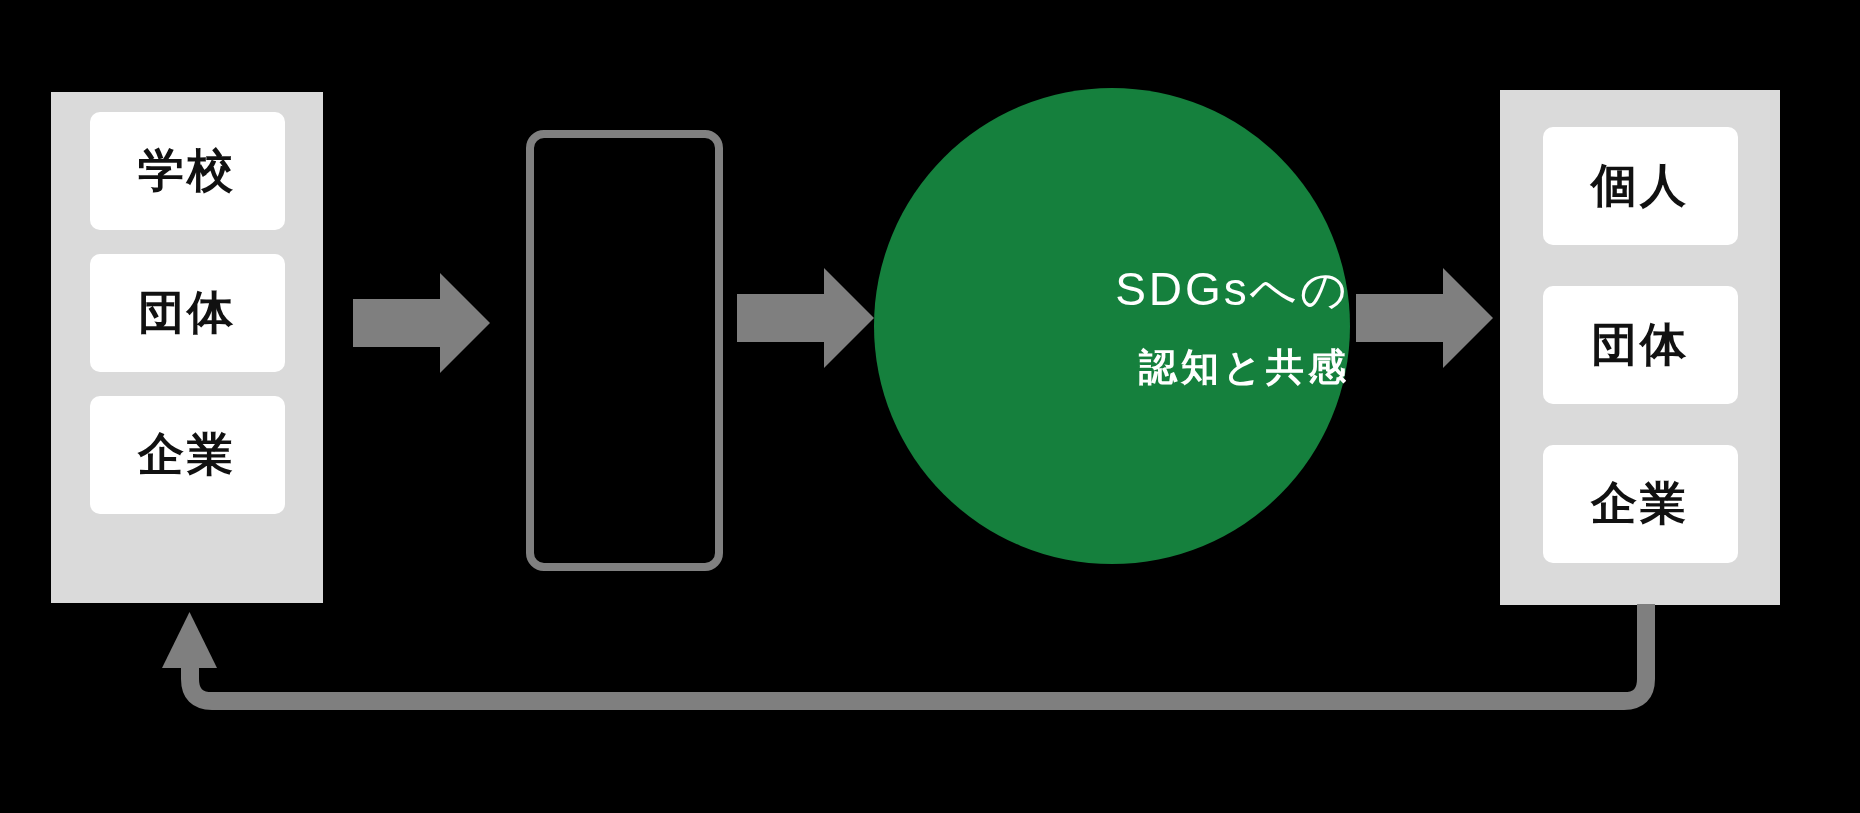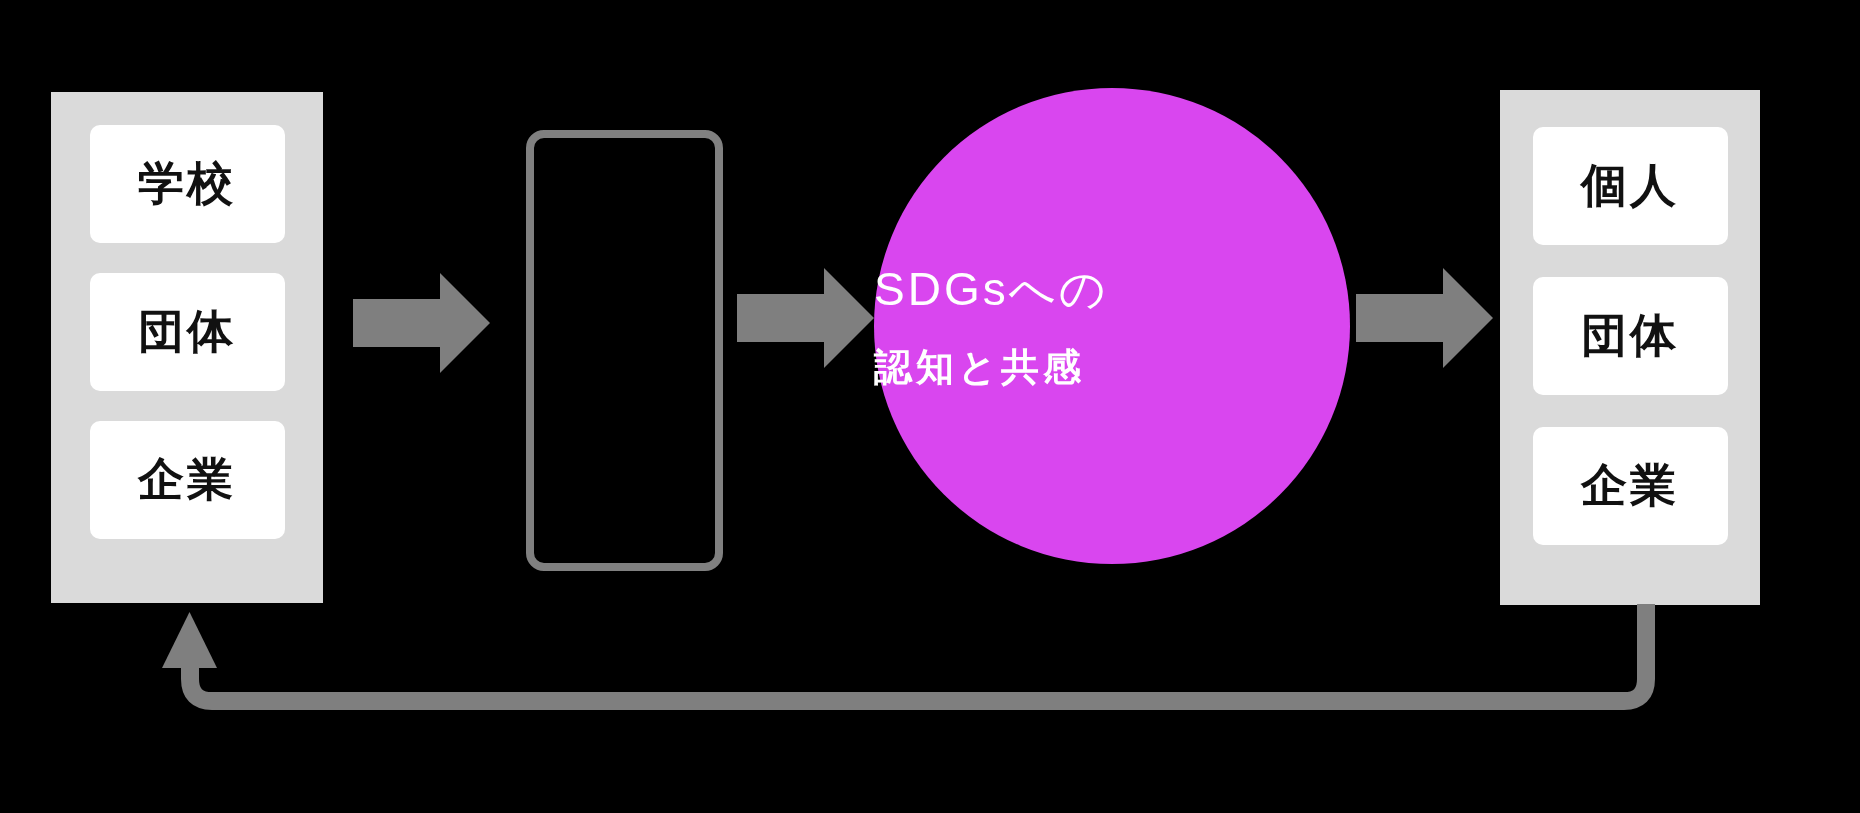--- a/index.html
+++ b/index.html
@@ -21,30 +21,30 @@
     display: flex;
     flex-direction: column;
     align-items: center;
     box-sizing: border-box;
   }
   .panel-left {
     left: 51px;
     top: 92px;
     width: 272px;
     height: 511px;
-    padding-top: 33px;
-    gap: 30px;
+    padding-top: 20px;
+    gap: 24px;
   }
   .panel-right {
     left: 1500px;
     top: 90px;
-    width: 260px;
+    width: 280px;
     height: 515px;
     padding-top: 37px;
-    gap: 32px;
+    gap: 41px;
   }
   .card {
     flex: 0 0 auto;
     width: 195px;
     height: 118px;
     background: #FFFFFF;
     border-radius: 10px;
     display: flex;
     align-items: center;
     justify-content: center;
@@ -64,24 +64,24 @@
     border-radius: 18px;
     background: transparent;
   }
   .awareness-circle {
     position: absolute;
     left: 874px;
     top: 88px;
     width: 476px;
     height: 476px;
     border-radius: 50%;
-    background: #d946ef;
+    background: #15803d;
     display: flex;
     flex-direction: column;
-    align-items: flex-start;
+    align-items: flex-end;
     justify-content: center;
     gap: 36px;
     color: #FFFFFF;
     text-align: center;
   }
   .circle-title {
     font-size: 46px;
     font-weight: 500;
     letter-spacing: 3px;
     line-height: 1;

